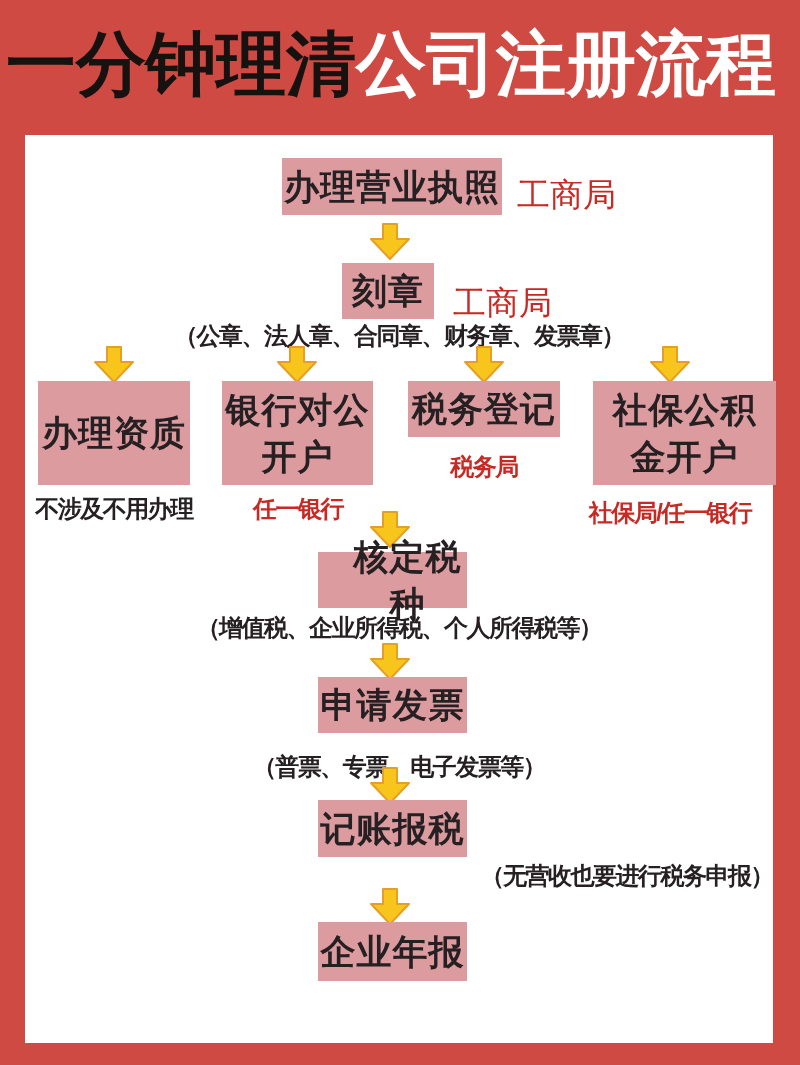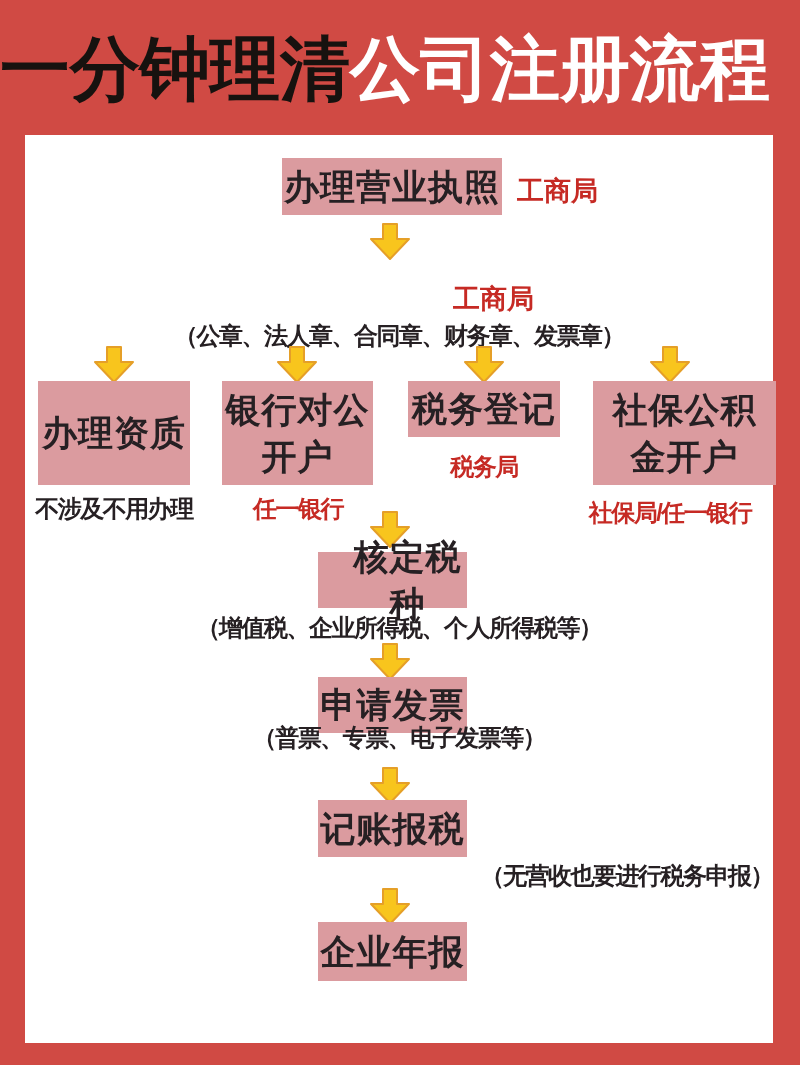--- a/index.html
+++ b/index.html
@@ -16,21 +16,22 @@
     overflow: hidden;
   }
   .title {
     position: absolute;
     left: 0; top: 18px;
     width: 800px;
     height: 104px;
     line-height: 104px;
     white-space: nowrap;
     text-align: left;
-    font-family: Liberation Serif, serif;
+    padding-left: 6px;
+    font-family: Liberation Mono, monospace;
     font-weight: 900;
     font-size: 70px;
     letter-spacing: 0px;
   }
   .title .t-prefix { color: #17120f; }
   .title .t-highlight { color: #ffffff; }
   .panel {
     position: absolute;
     left: 25px; top: 135px;
     width: 748px; height: 908px;
@@ -48,22 +49,22 @@
     flex-direction: column;
     align-items: center;
     justify-content: center;
     text-align: center;
     letter-spacing: 1px;
   }
   .box span { display: block; }
   .auth {
     position: absolute;
     color: #c62a24;
-    font-weight: 700;
-    font-size: 27px;
+    font-weight: 400;
+    font-size: 33px;
     white-space: nowrap;
   }
   .cap {
     position: absolute;
     width: 748px;
     left: 0;
     text-align: center;
     color: #262023;
     font-weight: 700;
     font-size: 24px;
@@ -100,20 +101,23 @@
 
     <div class="box" style="left:257px; top:23px; width:220px; height:57px;">
       <span>办理营业执照</span>
     </div>
     <div class="auth" style="left:492px; top:38px;">工商局</div>
 
     <svg class="arrow" style="left:343px; top:88px;" viewBox="0 0 44 38">
         <polygon points="15,1 29,1 29,16 41,16 22,36 3,16 15,16"></polygon>
       </svg>
 
+    <div class="box" style="left:317px; top:128px; width:92px; height:56px;">
+      <span>刻章</span>
+    </div>
     <div class="auth" style="left:428px; top:146px;">工商局</div>
     <div class="cap" style="top:185px;">（公章、法人章、合同章、财务章、发票章）</div>
 
     <svg class="arrow" style="left:67px;  top:211px;" viewBox="0 0 44 38">
         <polygon points="15,1 29,1 29,16 41,16 22,36 3,16 15,16"></polygon>
       </svg>
     <svg class="arrow" style="left:250px; top:211px;" viewBox="0 0 44 38">
         <polygon points="15,1 29,1 29,16 41,16 22,36 3,16 15,16"></polygon>
       </svg>
     <svg class="arrow" style="left:437px; top:211px;" viewBox="0 0 44 38">
@@ -153,21 +157,21 @@
     </div>
     <div class="cap" style="top:477px;">（增值税、企业所得税、个人所得税等）</div>
 
     <svg class="arrow" style="left:343px; top:508px;" viewBox="0 0 44 38">
         <polygon points="15,1 29,1 29,16 41,16 22,36 3,16 15,16"></polygon>
       </svg>
 
     <div class="box" style="left:293px; top:542px; width:149px; height:56px;">
       <span>申请发票</span>
     </div>
-    <div class="cap" style="top:587px;">（普票、专票、电子发票等）</div>
+    <div class="cap" style="top:616px;">（普票、专票、电子发票等）</div>
 
     <svg class="arrow" style="left:343px; top:632px;" viewBox="0 0 44 38">
         <polygon points="15,1 29,1 29,16 41,16 22,36 3,16 15,16"></polygon>
       </svg>
 
     <div class="box" style="left:293px; top:665px; width:149px; height:57px;">
       <span>记账报税</span>
     </div>
     <div class="cap" style="top:725px;text-align:right;">（无营收也要进行税务申报）</div>
 

